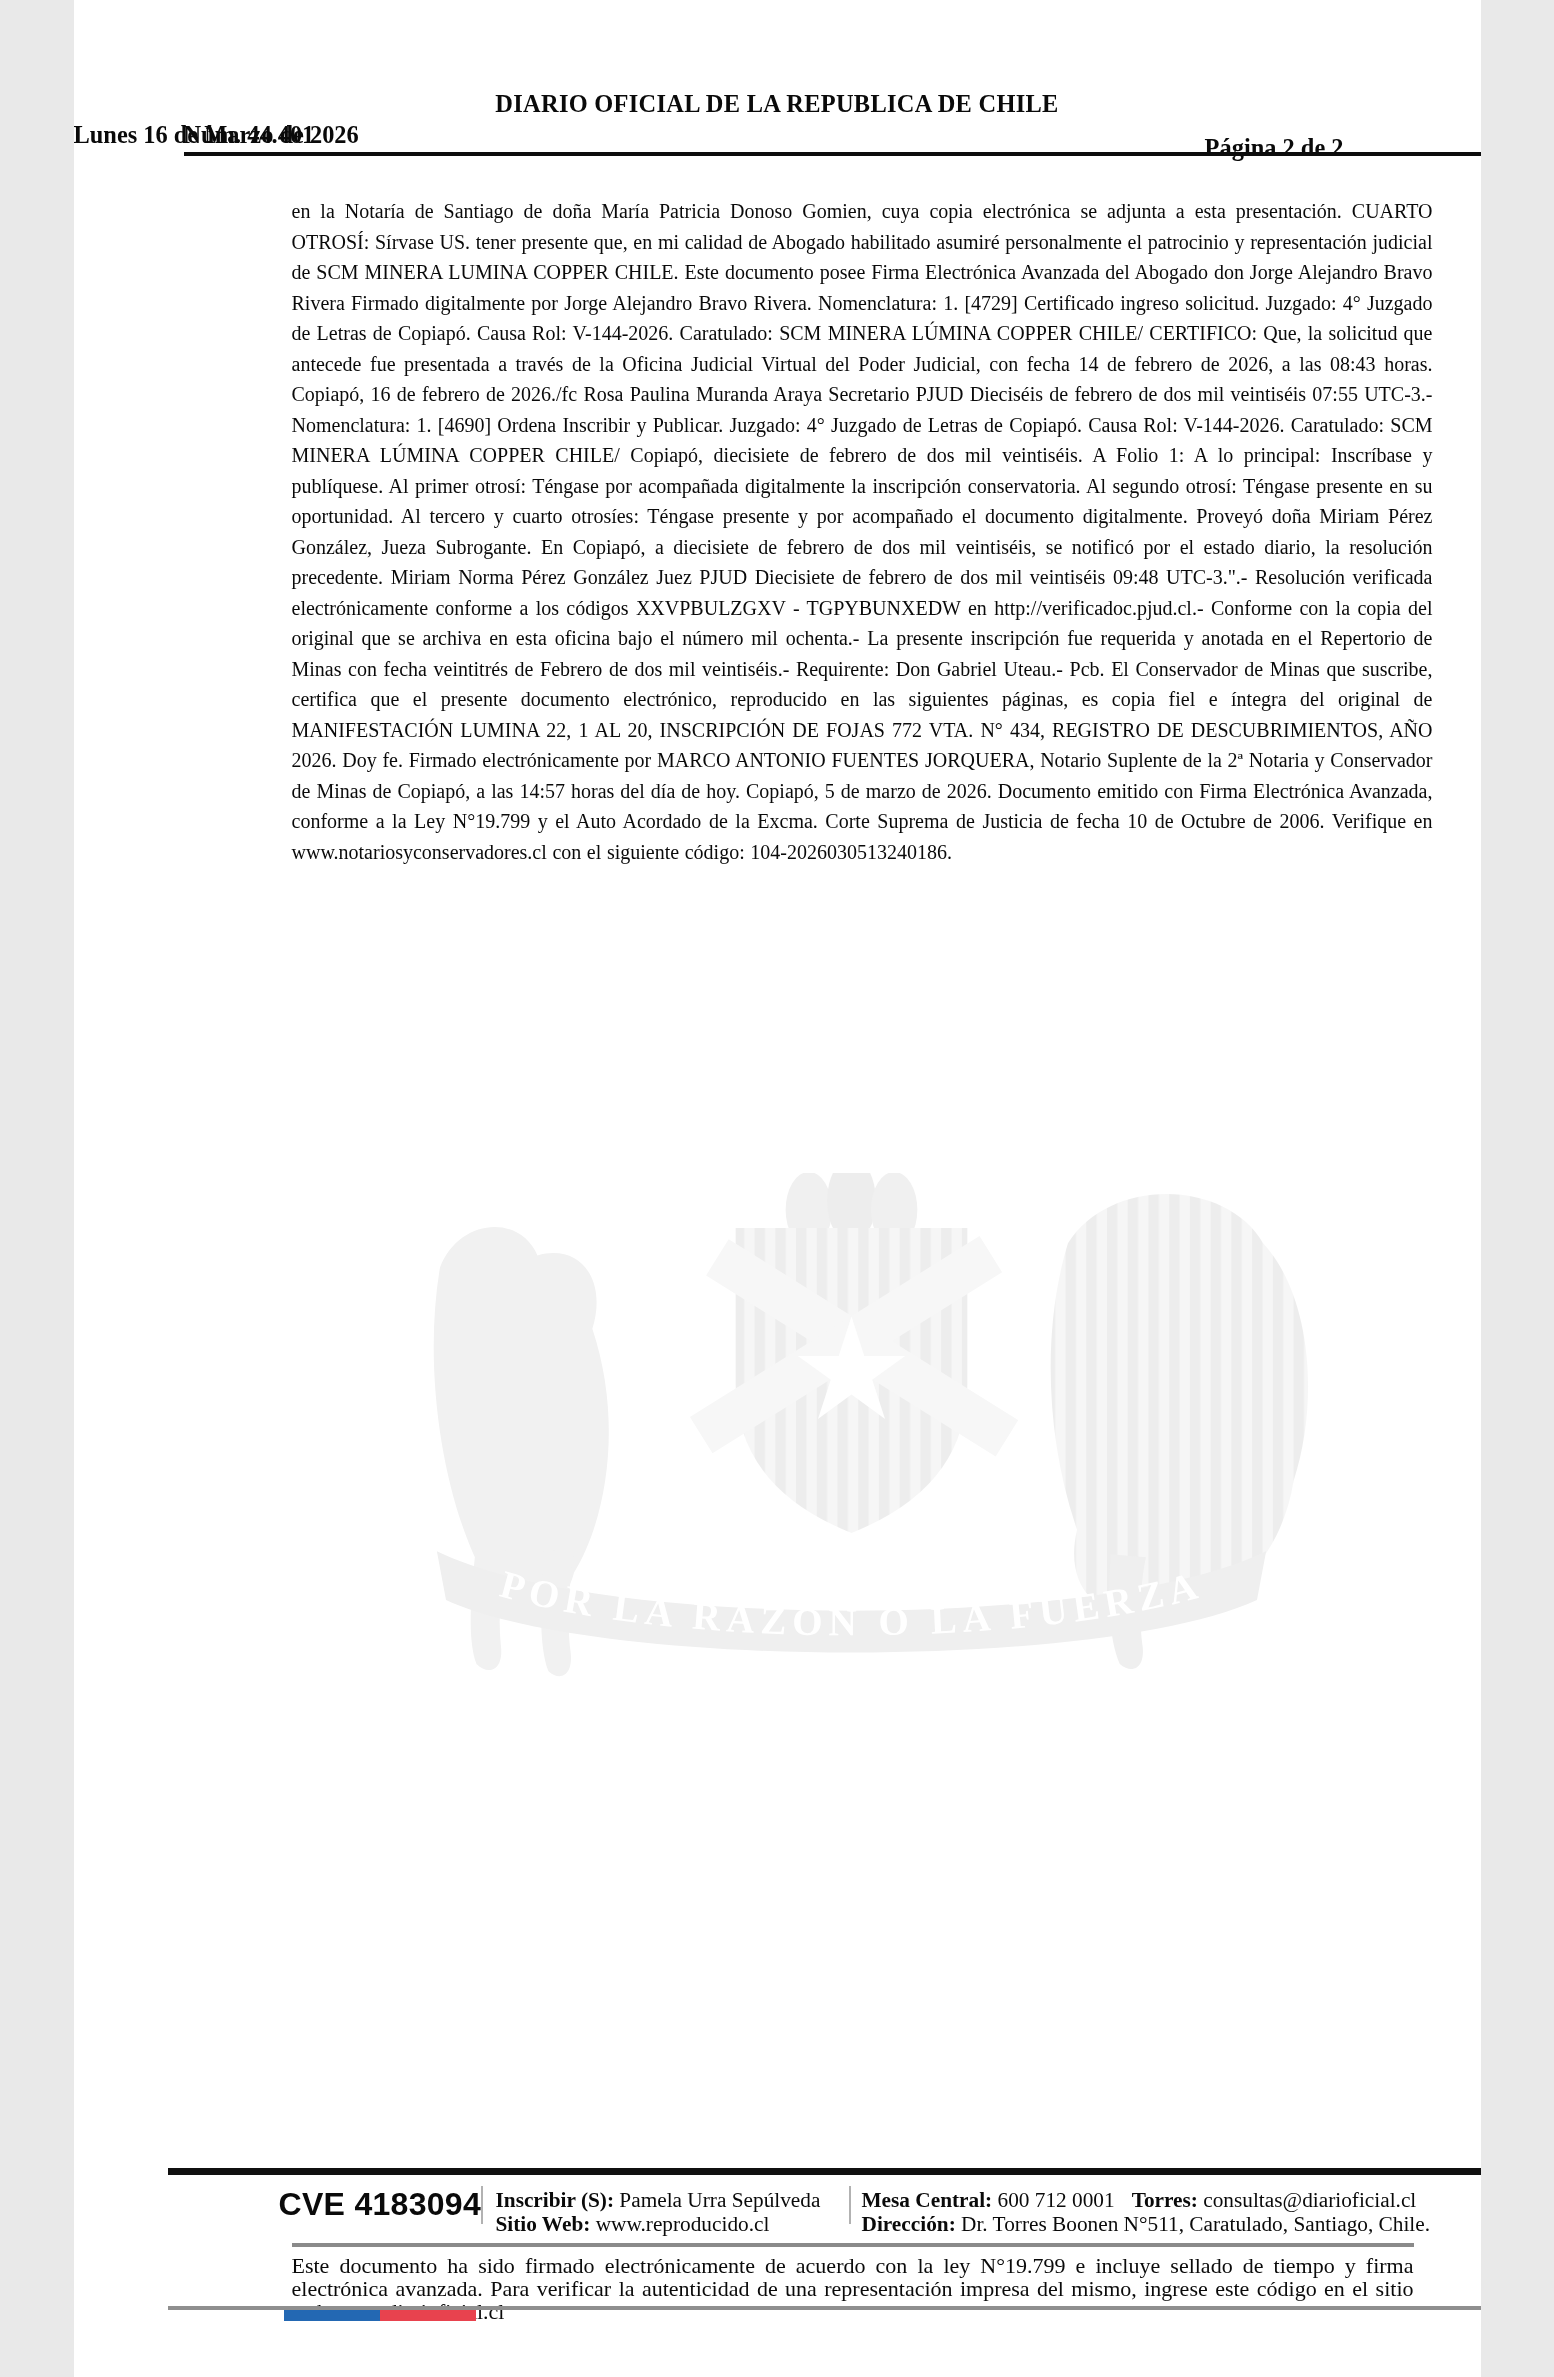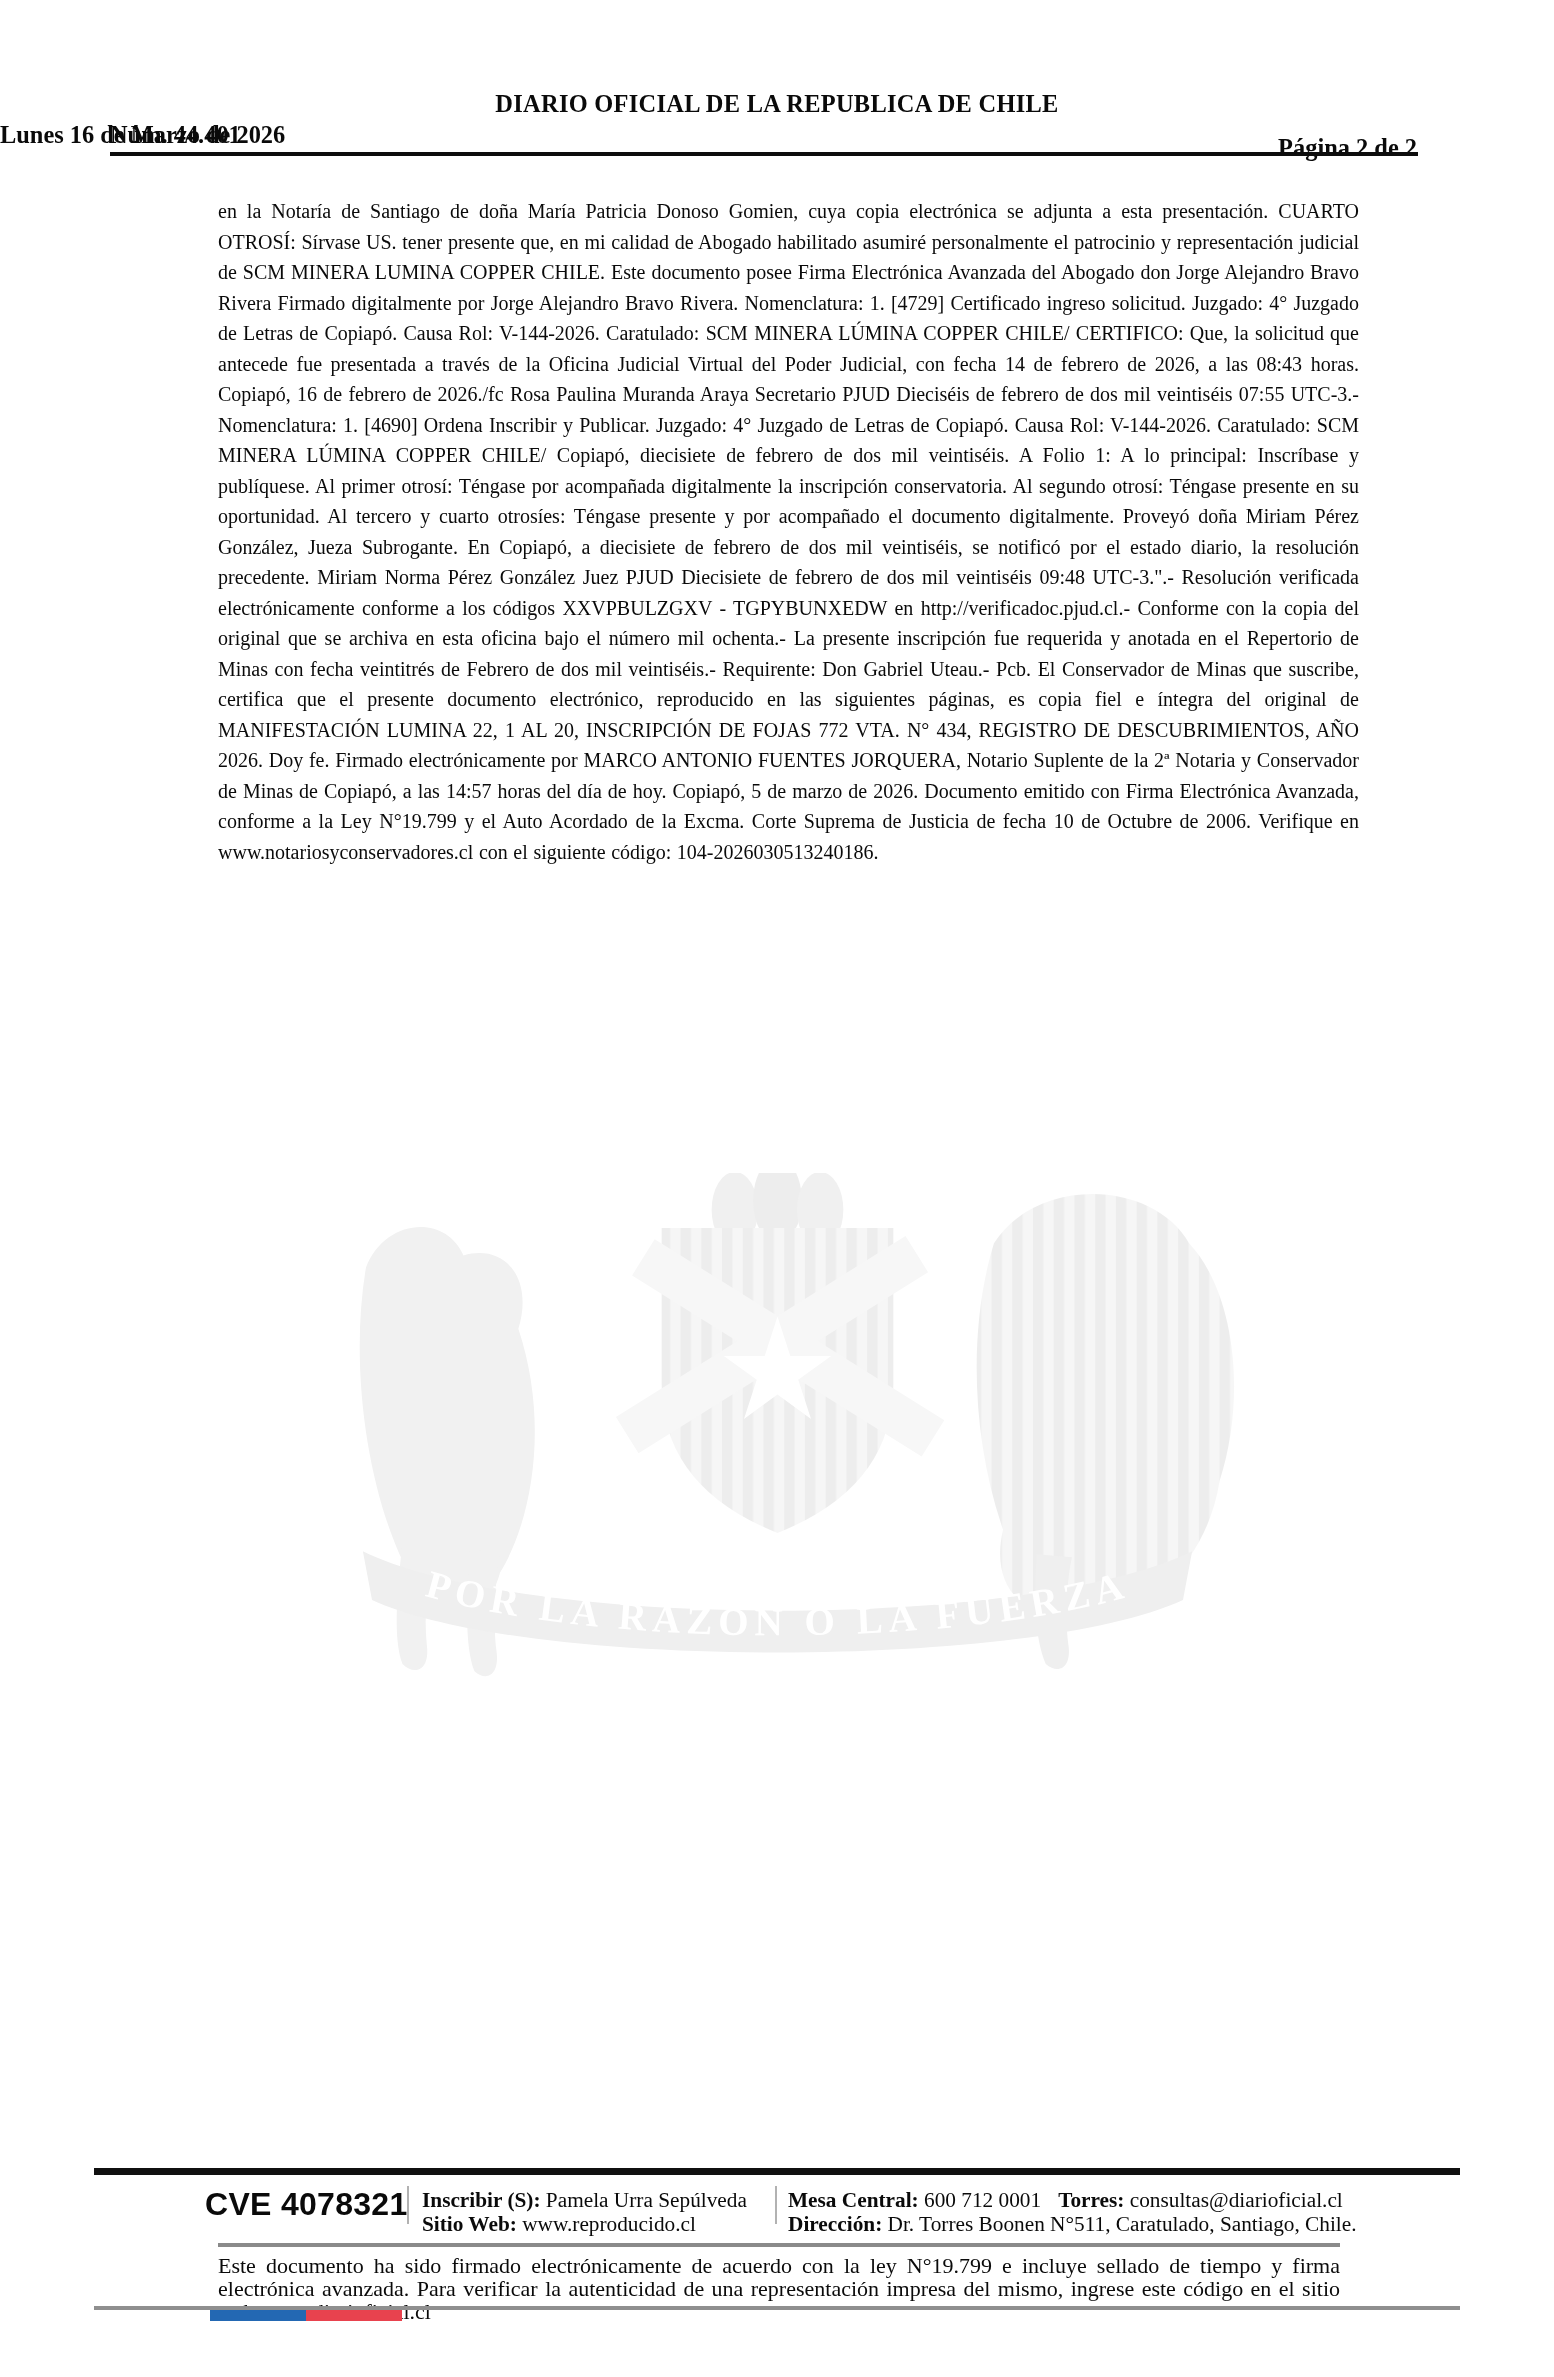--- a/index.html
+++ b/index.html
@@ -1,18 +1,18 @@
 <!DOCTYPE html>
 <html style="font-size:9.8px"><head>
 <meta charset="utf-8">
 <style>
   html,body{margin:0;padding:0;background:#e9e9e9;}
   .page{
     position:relative;
-    width:1554px;height:2377px;
+    width:1407px;height:2377px;
     background:#ffffff;
     margin:0 auto;
     overflow:hidden;
     font-family:"Liberation Serif","DejaVu Serif",serif;
     color:#0a0a0a;
   }
   
   .pub-title{
     position:absolute;top:91px;left:0;right:0;
     text-align:center;font-weight:bold;font-size:24.4px;line-height:25.6px;
@@ -109,21 +109,21 @@
       <text font-family="Liberation Serif, DejaVu Serif, serif" font-weight="bold" font-size="64" letter-spacing="10" fill="#ffffff">
         <textPath href="#mottoArc" startOffset="50%" text-anchor="middle">POR LA RAZÓN O LA FUERZA</textPath>
       </text>
     </g>
   </svg>
 
   <p class="body-text">en la Notaría de Santiago de doña María Patricia Donoso Gomien, cuya copia electrónica se adjunta a esta presentación. CUARTO OTROSÍ: Sírvase US. tener presente que, en mi calidad de Abogado habilitado asumiré personalmente el patrocinio y representación judicial de SCM MINERA LUMINA COPPER CHILE. Este documento posee Firma Electrónica Avanzada del Abogado don Jorge Alejandro Bravo Rivera Firmado digitalmente por Jorge Alejandro Bravo Rivera. Nomenclatura: 1. [4729] Certificado ingreso solicitud. Juzgado: 4° Juzgado de Letras de Copiapó. Causa Rol: V-144-2026. Caratulado: SCM MINERA LÚMINA COPPER CHILE/ CERTIFICO: Que, la solicitud que antecede fue presentada a través de la Oficina Judicial Virtual del Poder Judicial, con fecha 14 de febrero de 2026, a las 08:43 horas. Copiapó, 16 de febrero de 2026./fc Rosa Paulina Muranda Araya Secretario PJUD Dieciséis de febrero de dos mil veintiséis 07:55 UTC-3.- Nomenclatura: 1. [4690] Ordena Inscribir y Publicar. Juzgado: 4° Juzgado de Letras de Copiapó. Causa Rol: V-144-2026. Caratulado: SCM MINERA LÚMINA COPPER CHILE/ Copiapó, diecisiete de febrero de dos mil veintiséis. A Folio 1: A lo principal: Inscríbase y publíquese. Al primer otrosí: Téngase por acompañada digitalmente la inscripción conservatoria. Al segundo otrosí: Téngase presente en su oportunidad. Al tercero y cuarto otrosíes: Téngase presente y por acompañado el documento digitalmente. Proveyó doña Miriam Pérez González, Jueza Subrogante. En Copiapó, a diecisiete de febrero de dos mil veintiséis, se notificó por el estado diario, la resolución precedente. Miriam Norma Pérez González Juez PJUD Diecisiete de febrero de dos mil veintiséis 09:48 UTC-3.".- Resolución verificada electrónicamente conforme a los códigos XXVPBULZGXV - TGPYBUNXEDW en http://verificadoc.pjud.cl.- Conforme con la copia del original que se archiva en esta oficina bajo el número mil ochenta.- La presente inscripción fue requerida y anotada en el Repertorio de Minas con fecha veintitrés de Febrero de dos mil veintiséis.- Requirente: Don Gabriel Uteau.- Pcb. El Conservador de Minas que suscribe, certifica que el presente documento electrónico, reproducido en las siguientes páginas, es copia fiel e íntegra del original de MANIFESTACIÓN LUMINA 22, 1 AL 20, INSCRIPCIÓN DE FOJAS 772 VTA. N° 434, REGISTRO DE DESCUBRIMIENTOS, AÑO 2026. Doy fe. Firmado electrónicamente por MARCO ANTONIO FUENTES JORQUERA, Notario Suplente de la 2ª Notaria y Conservador de Minas de Copiapó, a las 14:57 horas del día de hoy. Copiapó, 5 de marzo de 2026. Documento emitido con Firma Electrónica Avanzada, conforme a la Ley N°19.799 y el Auto Acordado de la Excma. Corte Suprema de Justicia de fecha 10 de Octubre de 2006. Verifique en www.notariosyconservadores.cl con el siguiente código: 104-2026030513240186.</p>
 
   <div class="footer-top-bar"></div>
 
-  <div class="cve-code">CVE 4078321</div>
+  <div class="cve-code">CVE 4183094</div>
   <div class="footer-vdiv d1"></div>
 
   <div class="footer-col c1">
     <div><b>Inscribir (S):</b> <span>Pamela Urra Sepúlveda</span></div>
     <div><b>Sitio Web:</b> <span>www.reproducido.cl</span></div>
   </div>
 
   <div class="footer-vdiv d2"></div>
 
   <div class="footer-col c2">

